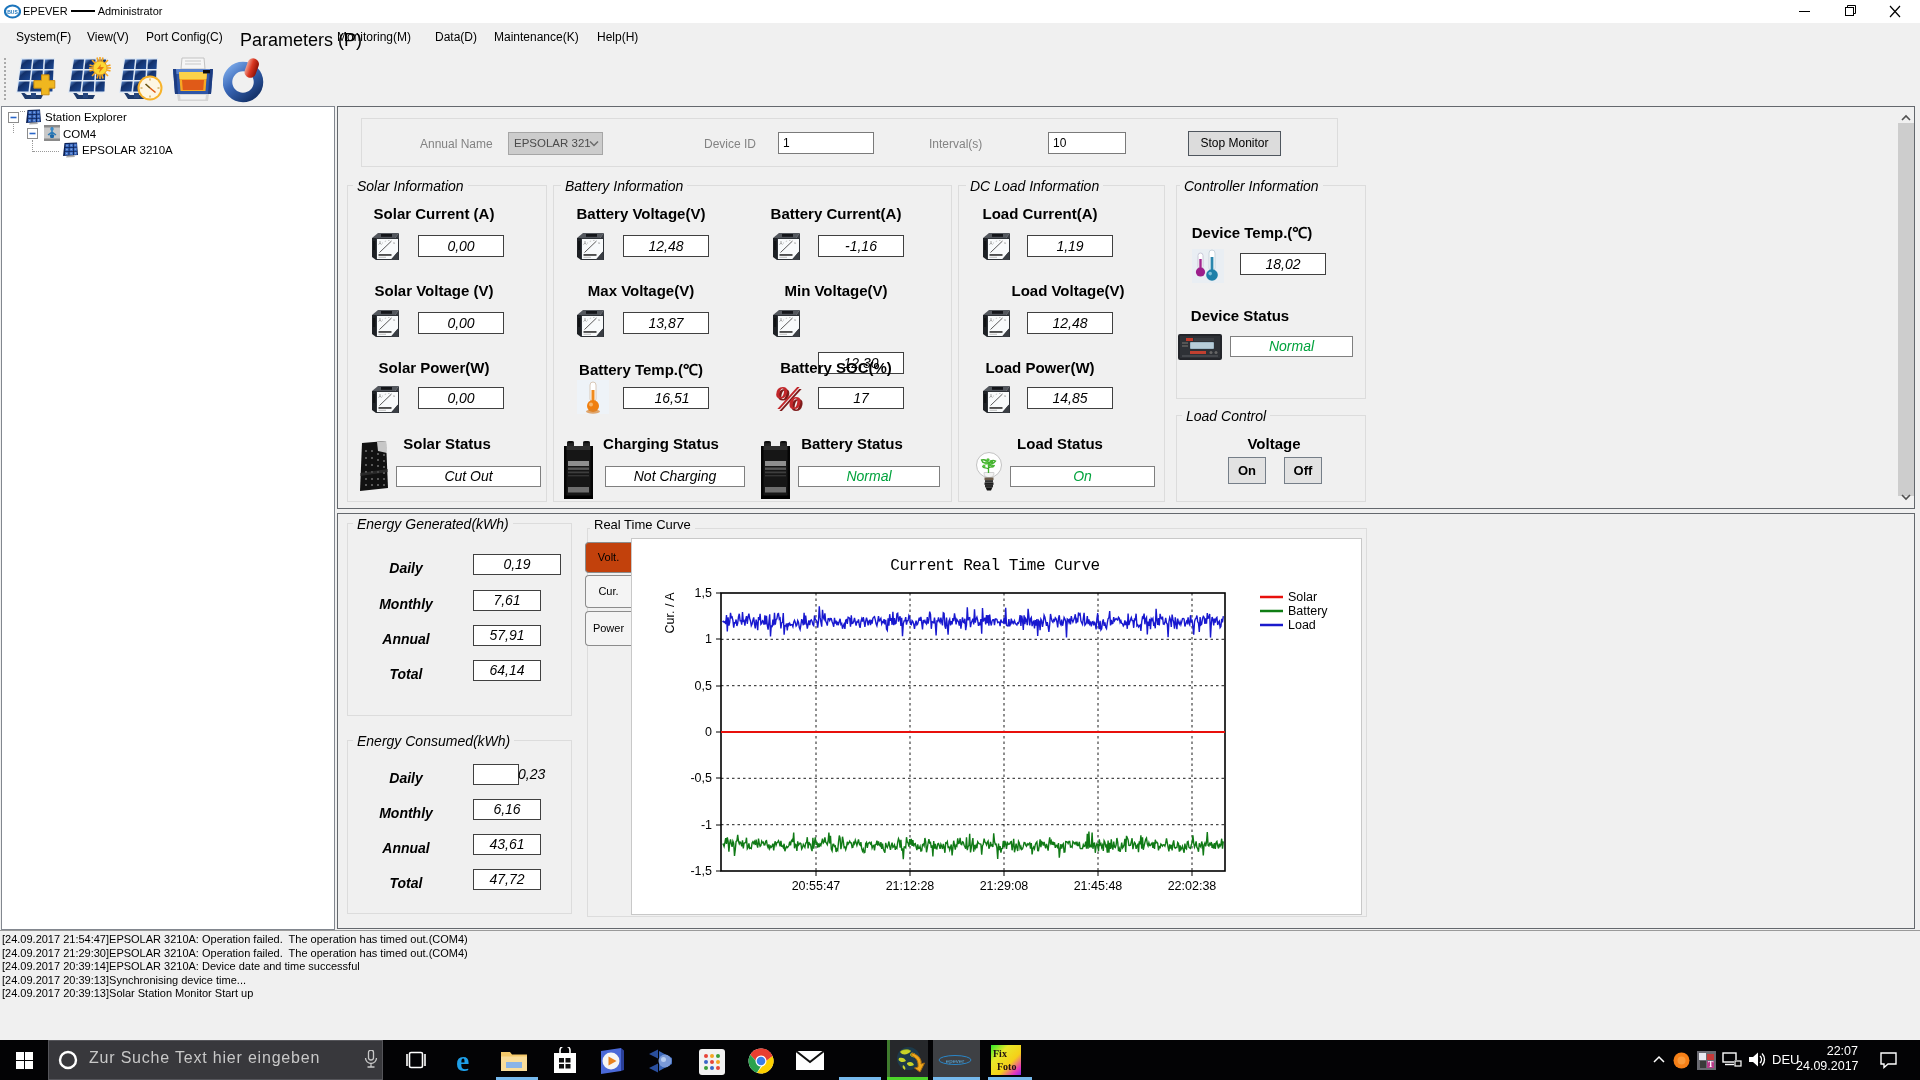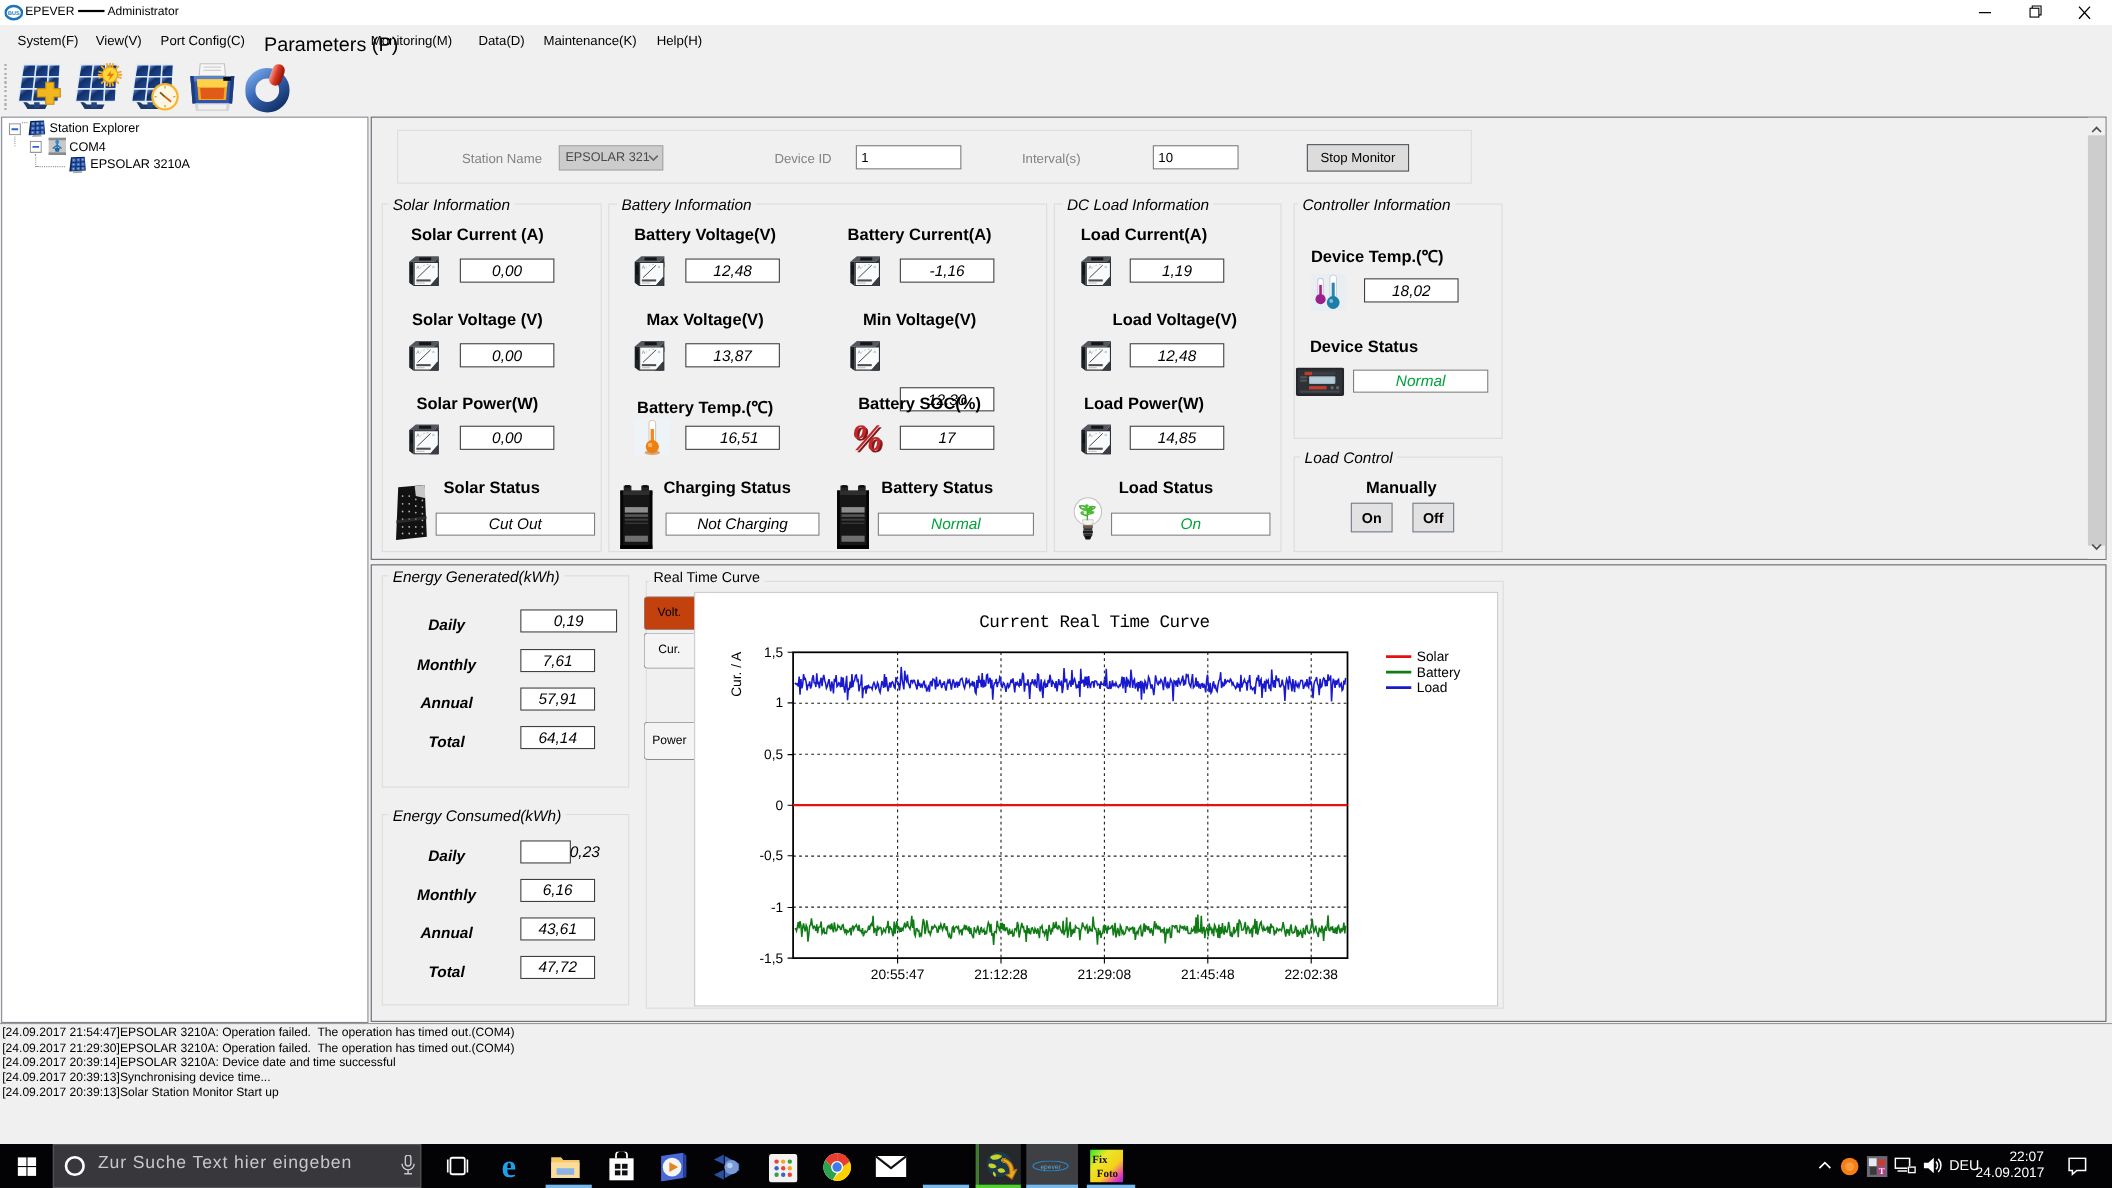--- a/index.html
+++ b/index.html
@@ -352,21 +352,21 @@
 <div class="abs" style="left:337px;top:106px;width:1578px;height:403px;background:#f0f0f0;border:1px solid #64686d;"></div>
 
 <div class="abs" style="left:1898px;top:107px;width:16px;height:401px;background:#f0f0f0;"></div>
 <svg class="abs" style="left:1898px;top:107px;" width="16" height="401" viewBox="0 0 16 401">
 <rect x="0" y="16" width="16" height="373" fill="#cdcdcd"></rect>
 <path d="M4 13 L8 9 L12 13" fill="none" stroke="#505050" stroke-width="1.6"></path>
 <path d="M4 388 L8 392 L12 388" fill="none" stroke="#505050" stroke-width="1.6"></path>
 </svg>
 
 <div class="grp" style="left:361px;top:118px;width:977px;height:49px;"></div>
-<div class="glbl" style="left:420px;top:137px;">Station Name</div>
+<div class="glbl" style="left:420px;top:137px;">Annual Name</div>
 <div class="abs" style="left:508px;top:132px;width:95px;height:23px;background:#ccc;border:1px solid #a6a6a6;font-size:11.5px;color:#4b4b4b;line-height:21px;padding-left:5px;">EPSOLAR 321
 <svg class="abs" style="right:3px;top:7px;" width="10" height="8" viewBox="0 0 10 8">
       <path d="M1 1.5 L5 5.5 L9 1.5" fill="none" stroke="#6a6a6a" stroke-width="1.5"></path>
     </svg>
 </div>
 <div class="glbl" style="left:704px;top:137px;">Device ID</div>
 <div class="abs" style="left:778px;top:132px;width:96px;height:22px;background:#fff;border:1px solid #7a7a7a;font-size:12px;color:#000;line-height:20px;padding-left:4px;">1</div>
 <div class="glbl" style="left:929px;top:137px;">Interval(s)</div>
 <div class="abs" style="left:1048px;top:132px;width:78px;height:22px;background:#fff;border:1px solid #7a7a7a;font-size:12px;color:#000;line-height:20px;padding-left:4px;">10</div>
 <div class="abs" style="left:1188px;top:131px;width:93px;height:25px;background:#dcdcdc;border:1px solid #4f565e;font-size:12px;color:#000;line-height:23px;text-align:center;">Stop Monitor</div>
@@ -465,21 +465,21 @@
 <div class="lbl" style="left:1172px;top:222px;width:160px;">Device Temp.(℃)</div>
 <svg class="abs" style="left:1192px;top:249px;" width="32" height="34" viewBox="0 0 32 34">
     <use href="#thermo2"></use>
   </svg>
 <div class="vbox" style="left:1240px;top:253px;width:86px;height:22px;line-height:20px;">18,02</div>
 <div class="lbl" style="left:1160px;top:307px;width:160px;">Device Status</div>
 <svg class="abs" style="left:1178px;top:334px;" width="44" height="26" viewBox="0 0 44 26">
     <use href="#devctrl"></use>
   </svg>
 <div class="sbox green" style="left:1230px;top:336px;width:123px;height:21px;line-height:19px;">Normal</div>
-<div class="lbl" style="left:1194px;top:435px;width:160px;">Manually</div>
+<div class="lbl" style="left:1194px;top:435px;width:160px;">Voltage</div>
 <div class="abs" style="left:1228px;top:457px;width:38px;height:27px;background:#e2e2e2;border:1px solid #757e88;font-size:13px;font-weight:bold;text-align:center;line-height:25px;">On</div>
 <div class="abs" style="left:1284px;top:457px;width:38px;height:27px;background:#e2e2e2;border:1px solid #757e88;font-size:13px;font-weight:bold;text-align:center;line-height:25px;">Off</div>
 
 <div class="abs" style="left:337px;top:513px;width:1578px;height:416px;background:#f0f0f0;border:1px solid #64686d;"></div>
 <div class="grp" style="left:347px;top:523px;width:225px;height:193px;"></div>
 <div class="grplbl" style="left:353px;top:516px;">Energy Generated(kWh)</div>
 <div class="elbl" style="left:356px;top:560px;width:100px;">Daily</div>
 <div class="ebox" style="left:473px;top:554px;width:88px;height:21px;line-height:19px;">0,19</div>
 <div class="elbl" style="left:356px;top:596px;width:100px;">Monthly</div>
 <div class="ebox" style="left:473px;top:590px;width:68px;height:21px;line-height:19px;">7,61</div>
@@ -494,21 +494,21 @@
 <div class="elbl" style="left:356px;top:805px;width:100px;">Monthly</div>
 <div class="ebox" style="left:473px;top:799px;width:68px;height:21px;line-height:19px;">6,16</div>
 <div class="elbl" style="left:356px;top:840px;width:100px;">Annual</div>
 <div class="ebox" style="left:473px;top:834px;width:68px;height:21px;line-height:19px;">43,61</div>
 <div class="elbl" style="left:356px;top:875px;width:100px;">Total</div>
 <div class="ebox" style="left:473px;top:869px;width:68px;height:21px;line-height:19px;">47,72</div>
 <div class="grp" style="left:587px;top:528px;width:780px;height:389px;"></div>
 <div class="abs" style="left:590px;top:517px;font-size:13px;background:#f0f0f0;padding:0 4px;z-index:3;">Real Time Curve</div>
 <div style="position:absolute;background:#c2410c;border:1px solid #8c8c8c;border-right:none;border-radius:4px 0 0 4px;font-size:11px;text-align:center;z-index:2;left:585px;top:542px;width:46px;height:31px;line-height:29px;">Volt.</div>
 <div style="position:absolute;background:#f4f4f4;border:1px solid #8c8c8c;border-right:none;border-radius:4px 0 0 4px;font-size:11px;text-align:center;z-index:2;left:585px;top:575px;width:46px;height:33px;line-height:31px;">Cur.</div>
-<div style="position:absolute;background:#f4f4f4;border:1px solid #8c8c8c;border-right:none;border-radius:4px 0 0 4px;font-size:11px;text-align:center;z-index:2;left:585px;top:611px;width:46px;height:35px;line-height:33px;margin-top:45px;">Power</div>
+<div style="position:absolute;background:#f4f4f4;border:1px solid #8c8c8c;border-right:none;border-radius:4px 0 0 4px;font-size:11px;text-align:center;z-index:2;left:585px;top:611px;width:46px;height:35px;line-height:33px;">Power</div>
 <div class="abs" style="left:631px;top:538px;width:731px;height:377px;background:#fff;border:1px solid #c8c8c8;">
 <svg width="731" height="377" viewBox="0 0 731 377" style="position:absolute;left:0;top:0;">
 <text x="363" y="31" font-family="Liberation Mono" font-size="16" letter-spacing="-0.5" fill="#000" text-anchor="middle">Current Real Time Curve</text>
 <g stroke="#000" stroke-width="1">
 <line x1="84" y1="54" x2="89" y2="54"></line>
         <line x1="84" y1="100" x2="89" y2="100"></line>
         <line x1="84" y1="147" x2="89" y2="147"></line>
         <line x1="84" y1="193" x2="89" y2="193"></line>
         <line x1="84" y1="239" x2="89" y2="239"></line>
         <line x1="84" y1="286" x2="89" y2="286"></line>

